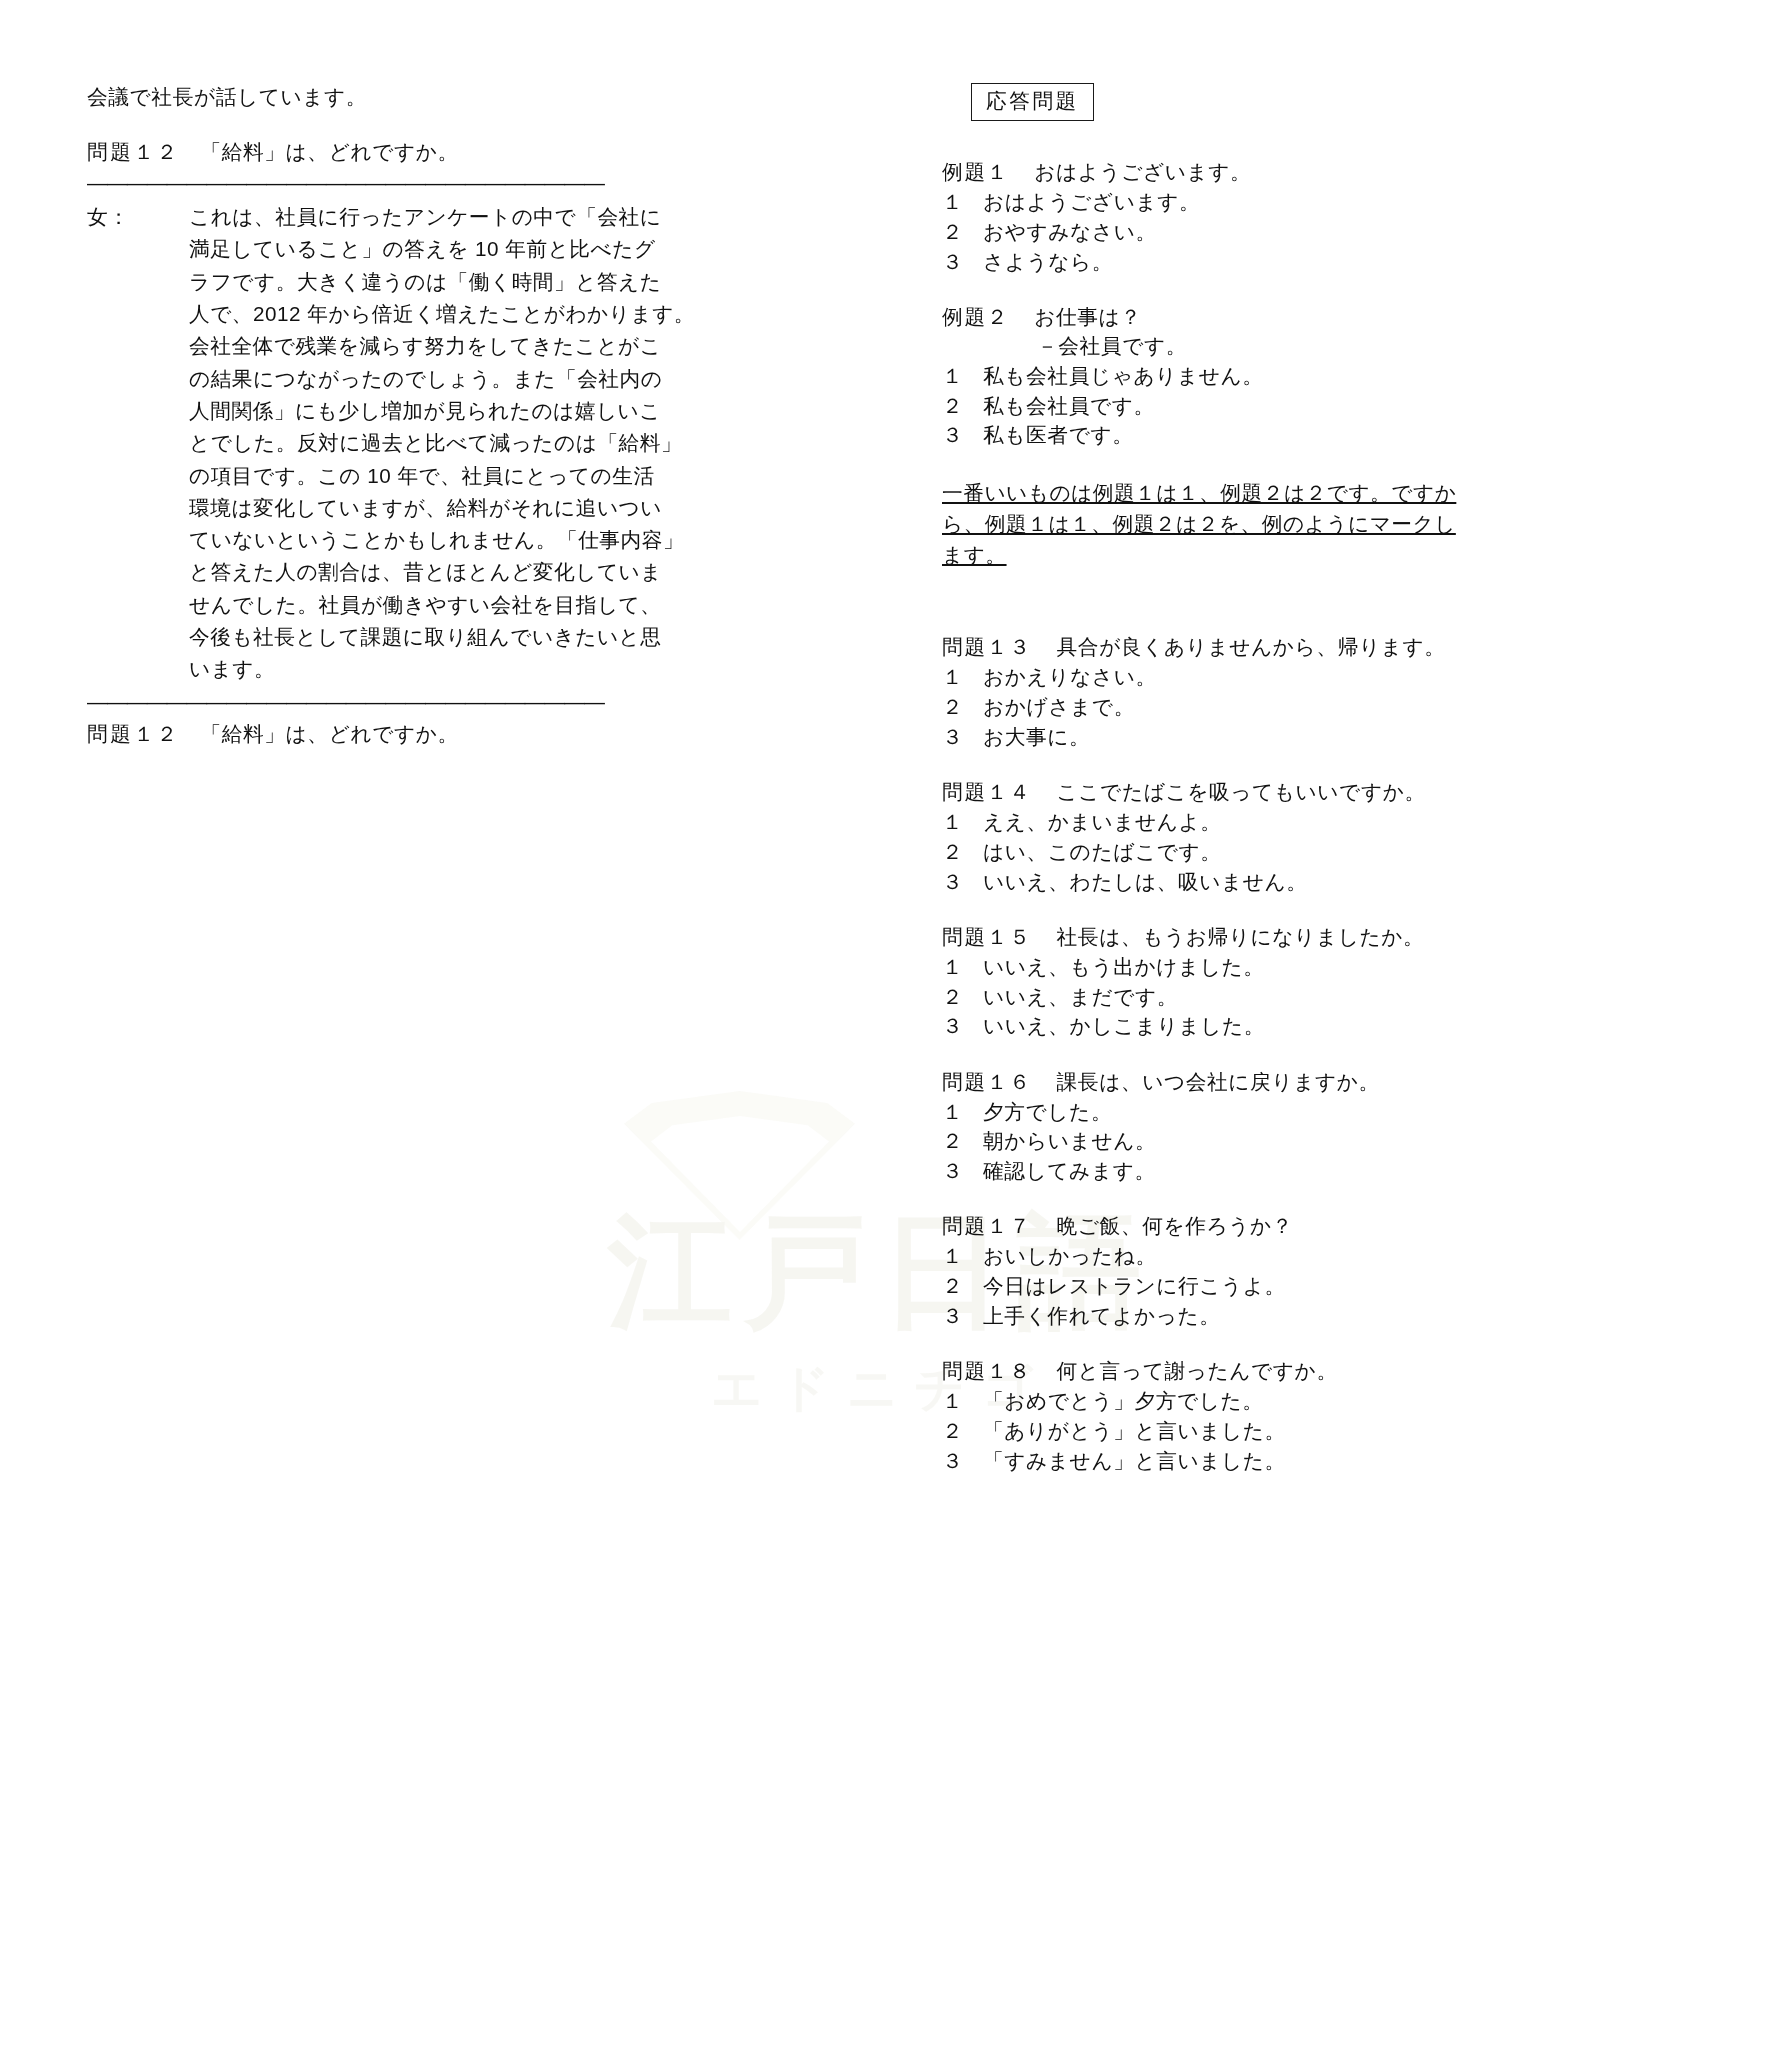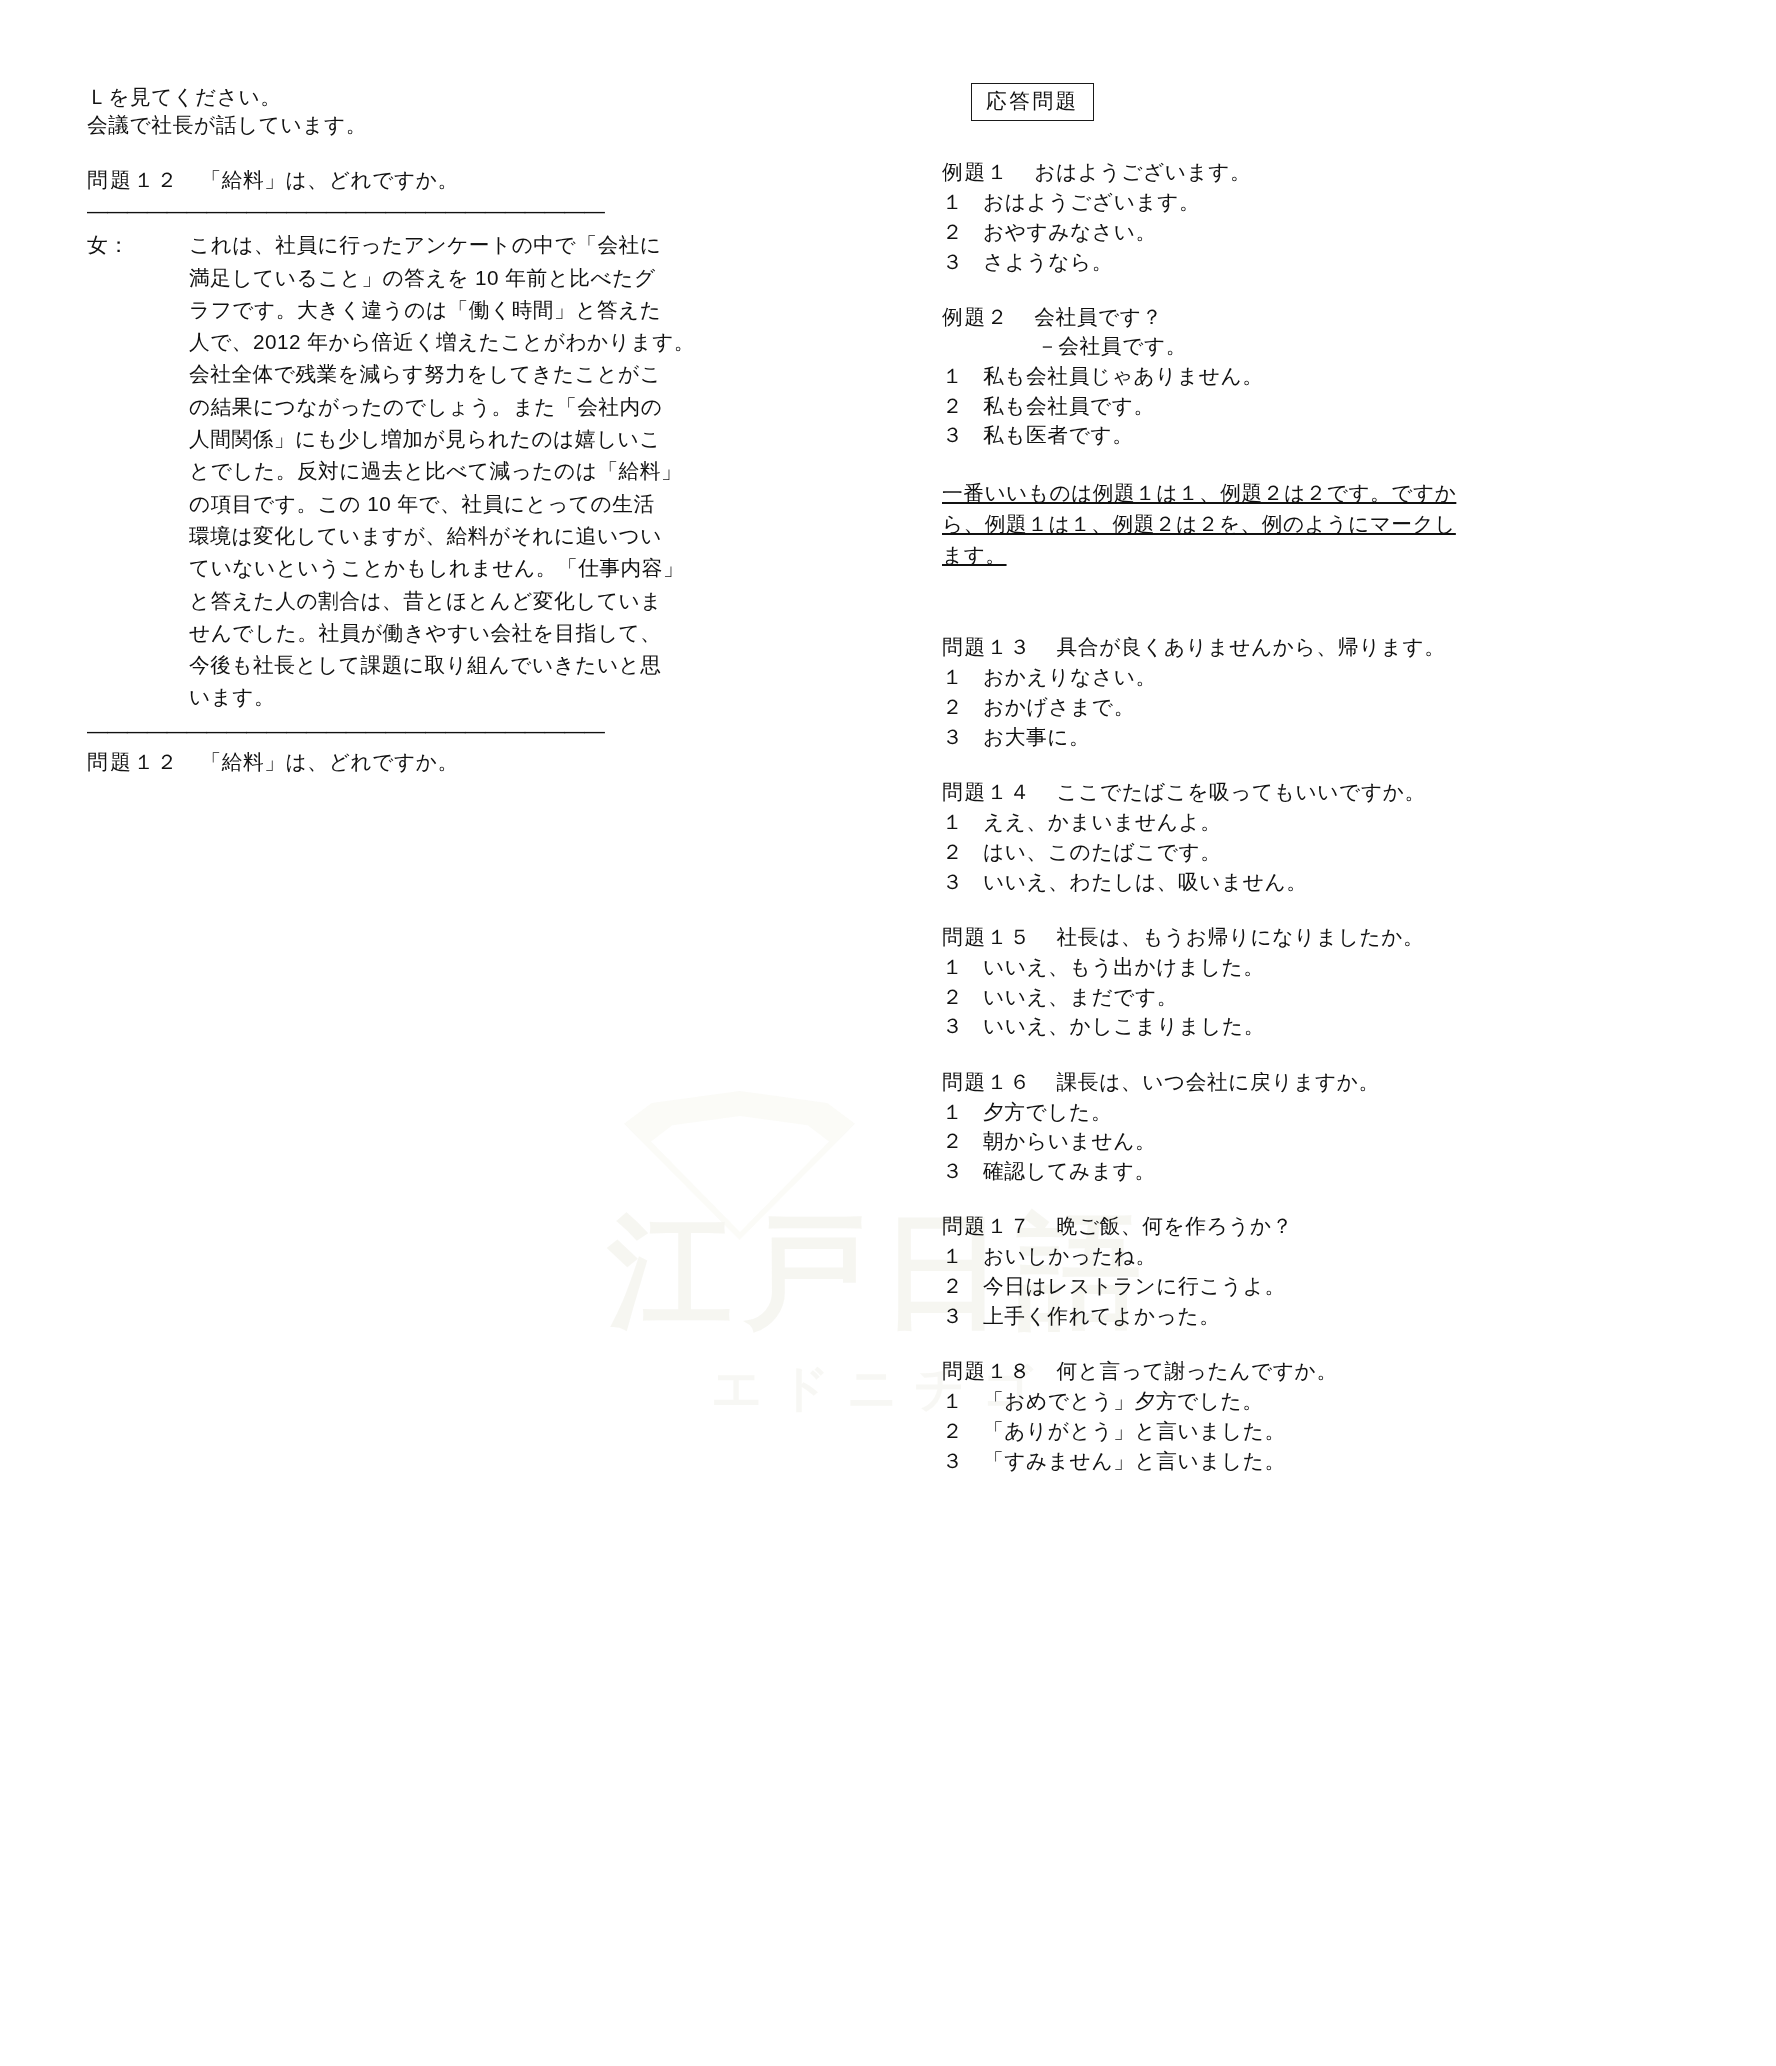--- a/index.html
+++ b/index.html
@@ -191,21 +191,20 @@
 
   <div class="watermark">
     <div class="wm-fan"></div>
     <div class="wm-fan2"></div>
     <div class="wm-text">江戸日語</div>
     <div class="wm-sub">エドニチゴ</div>
   </div>
 
   <div class="col-left">
 
-    <div class="intro-line">Ｌを見てください。</div>
     <div class="intro-line">会議で社長が話しています。</div>
 
     <div class="gap-md"></div>
 
     <div class="q-head">
       <span class="num">問題１２</span><span class="body">「給料」は、どれですか。</span>
     </div>
 
     <div class="rule">――――――――――――――――――――――――――</div>
 
@@ -259,21 +258,21 @@
         <div class="cn">３</div>
         <div class="ct">さようなら。</div>
       </div>
     </div>
 
     <div class="gap-md"></div>
 
     
     <div class="qgroup">
       <div class="ex-head">
-        <span class="lbl">例題２</span><span class="txt">会社員です？</span>
+        <span class="lbl">例題２</span><span class="txt">お仕事は？</span>
       </div>
       <div class="ex-sub">－会社員です。</div>
       <div class="choice">
         <div class="cn">１</div>
         <div class="ct">私も会社員じゃありません。</div>
       </div>
       <div class="choice">
         <div class="cn">２</div>
         <div class="ct">私も会社員です。</div>
       </div>

